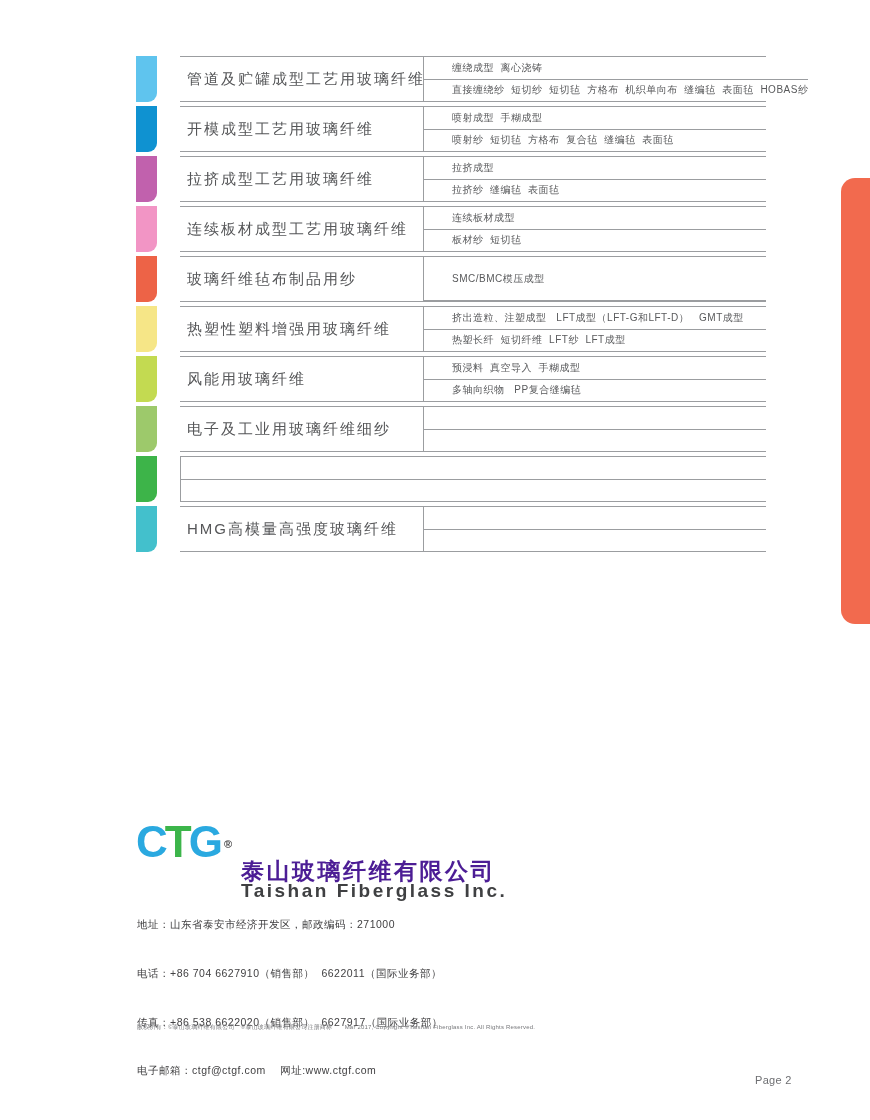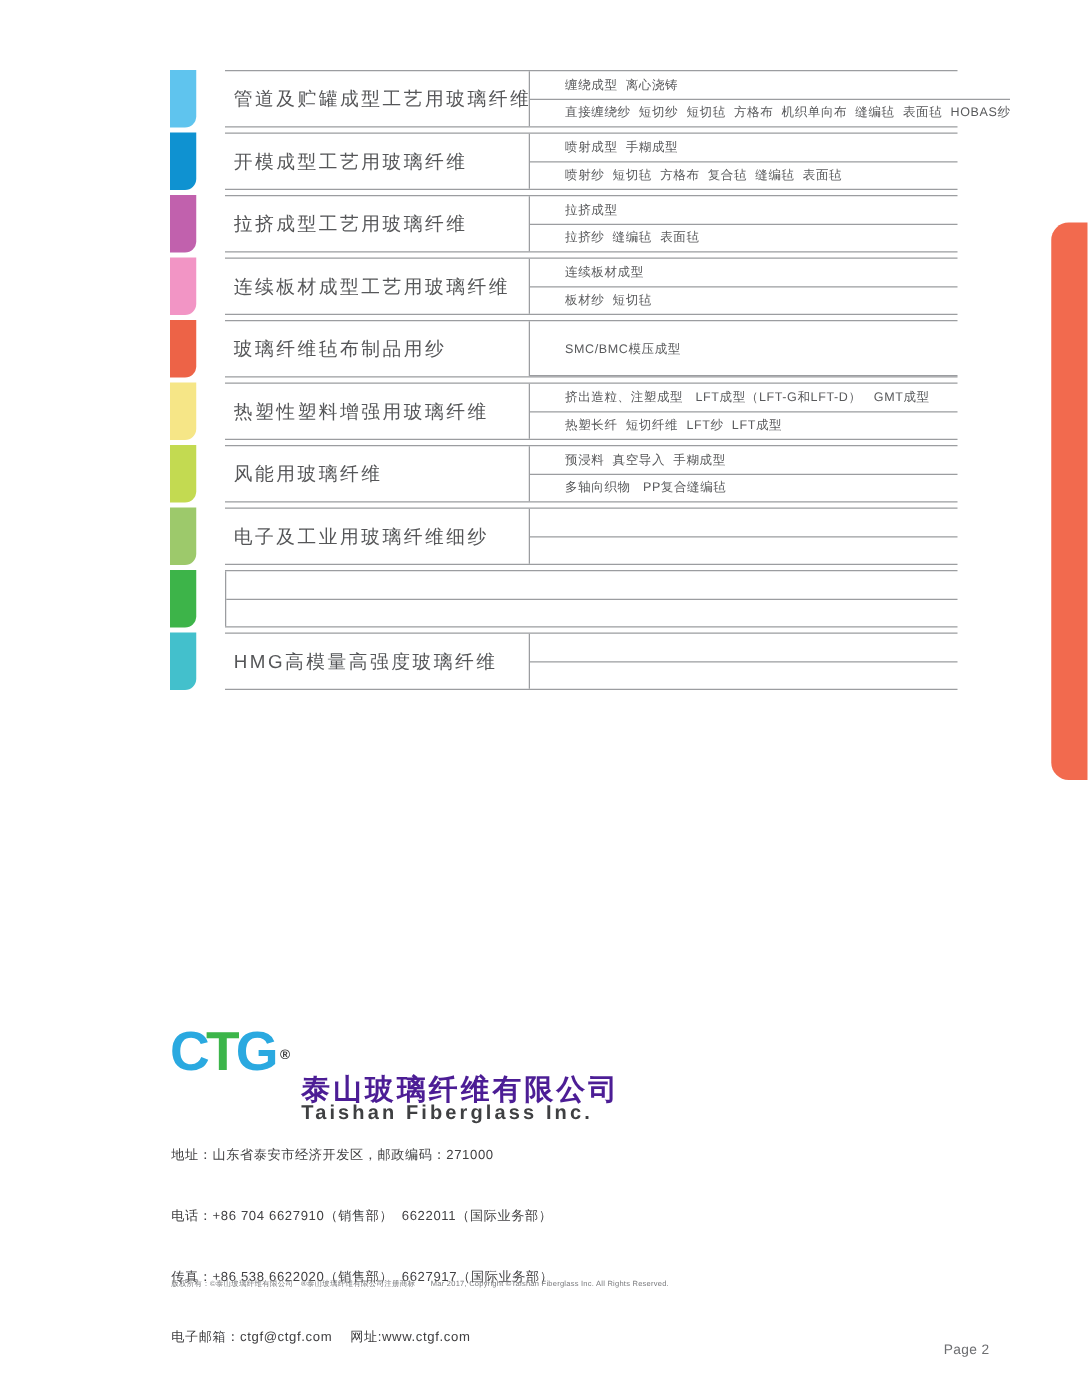--- a/index.html
+++ b/index.html
@@ -41,21 +41,21 @@
   
   .logo{position:absolute;left:136px;top:820px;display:flex;align-items:flex-start;}
   .logo-letters{
     font-weight:bold;font-size:44px;line-height:44px;letter-spacing:-3px;
     display:flex;align-items:flex-start;
   }
   .logo-letters .l{display:inline-block;}
   .logo-letters .reg{font-size:11px;letter-spacing:0;margin-left:4px;margin-top:2px;color:#414042;}
   .logo-names{margin-left:9px;margin-top:3px;}
   .logo-names .cn{font-size:23px;font-weight:bold;letter-spacing:2.5px;color:#4c1d95;line-height:24px;margin-top:36px;}
-  .logo-names .en{font-size:16px;font-weight:bold;letter-spacing:2.5px;color:#3f4042;line-height:16px;}
+  .logo-names .en{font-size:19px;font-weight:bold;letter-spacing:2.5px;color:#3f4042;line-height:16px;}
 
   
   .contact{
     position:absolute;left:137px;top:884px;
     font-size:10.5px;line-height:16.2px;color:#414042;
     letter-spacing:.5px;white-space:pre;
   }
 
   
   .copyright{

